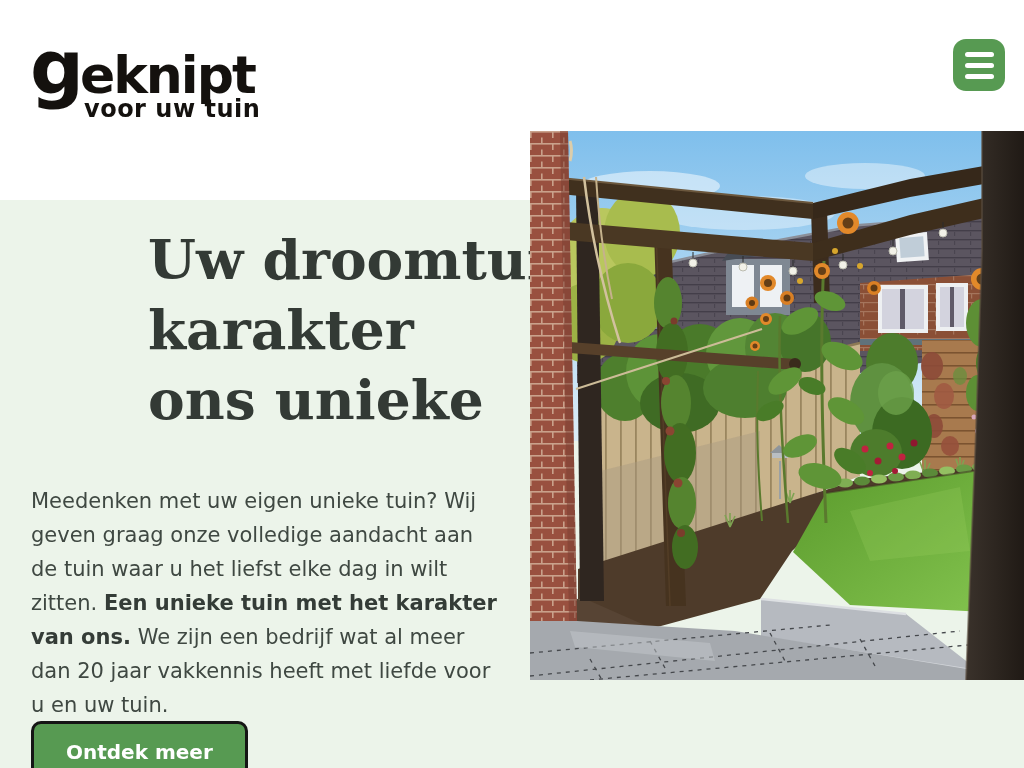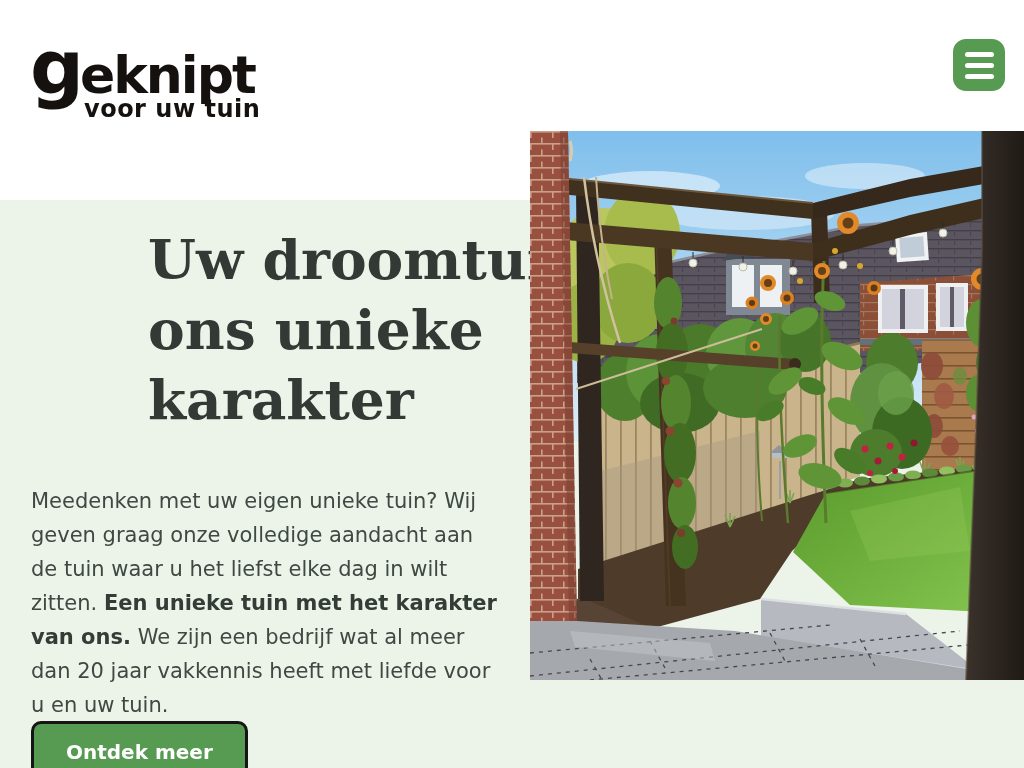--- a/index.html
+++ b/index.html
@@ -51,22 +51,22 @@
   </div>
 
   <button class="menu-btn">
     <span class="bar"></span>
     <span class="bar"></span>
     <span class="bar"></span>
   </button>
 
   <h1 class="heading">
     <span>Uw droomtuin</span>
+    <span>karakter</span>
     <span>ons unieke</span>
-    <span>karakter</span>
   </h1>
 
   <p class="hero-par"><span>Meedenken met uw eigen unieke tuin? Wij geven graag onze volledige aandacht aan de tuin waar u het liefst elke dag in wilt zitten. </span><strong>Een unieke tuin met het karakter van ons.</strong><span> We zijn een bedrijf wat al meer dan 20 jaar vakkennis heeft met liefde voor u en uw tuin.</span></p>
 
   <button class="cta">Ontdek meer</button>
 
   <div class="hero-image">
     <svg viewBox="0 0 494 549" xmlns="http://www.w3.org/2000/svg">
       <defs>
         <linearGradient id="skyGrad" x1="0" y1="0" x2="0" y2="1">

